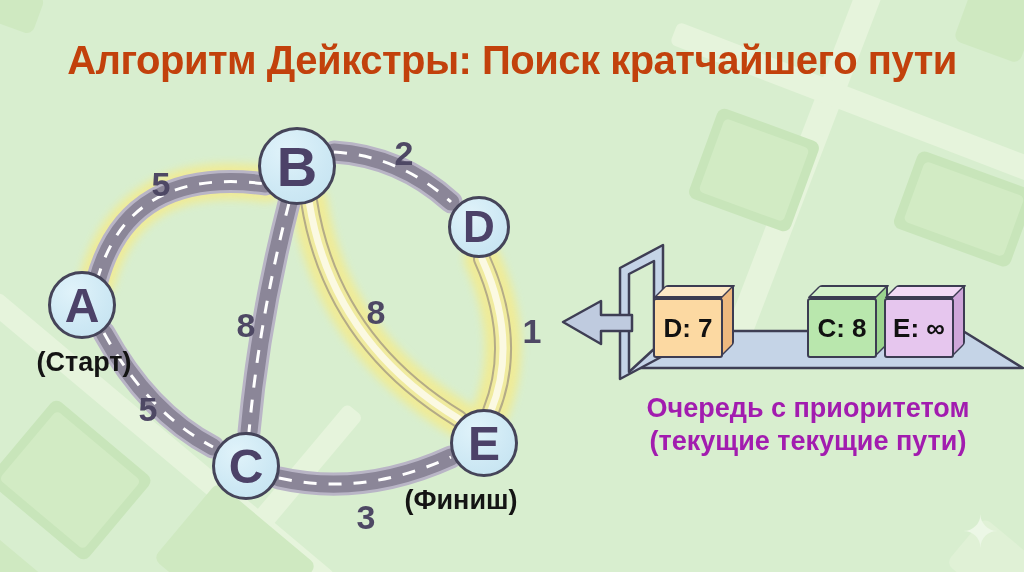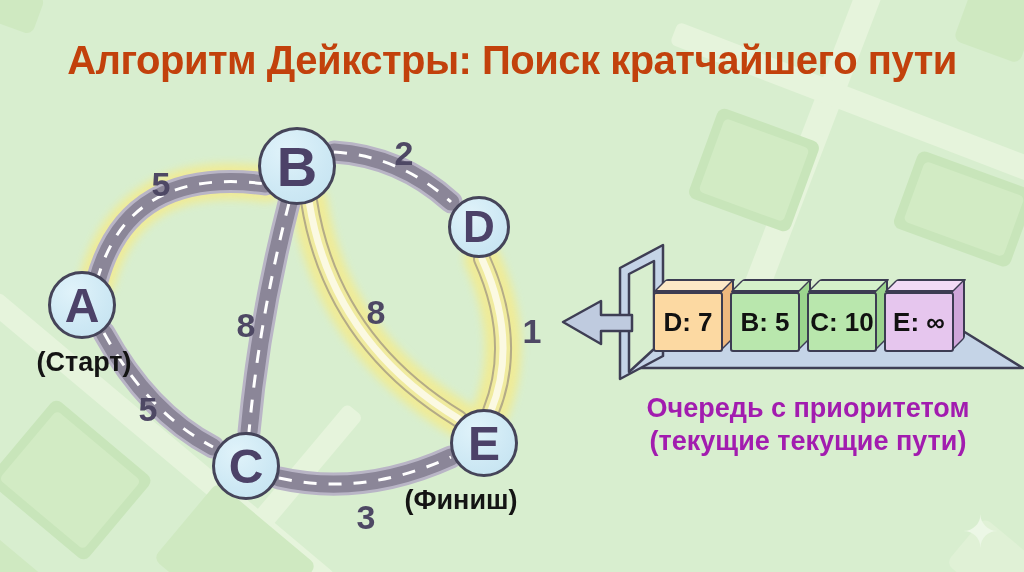--- a/index.html
+++ b/index.html
@@ -31,21 +31,21 @@
   }
   .weight{
     position:absolute;transform:translate(-50%,-50%);
     font-size:34px;font-weight:800;color:#4e4864;z-index:5;
   }
   .sublabel{
     position:absolute;transform:translate(-50%,-50%);white-space:nowrap;
     font-size:27px;font-weight:800;color:#141414;z-index:5;
   }
   
-  .qbox{position:absolute;width:88px;height:78px;z-index:6;}
+  .qbox{position:absolute;width:88px;height:78px;z-index:6;margin-top:6px;}
   .qbox .face{position:absolute;box-sizing:border-box;border:2.5px solid #3c3c52;}
   .qbox .top{left:0;top:0;width:70px;height:13px;transform:skewX(-45deg);transform-origin:0 100%;border-radius:2px;}
   .qbox .side{left:67px;top:13px;width:14px;height:60px;transform:skewY(-45deg);transform-origin:0 0;border-radius:2px;}
   .qbox .front{
     left:0;top:13px;width:70px;height:60px;border-radius:3px;
     display:flex;align-items:center;justify-content:center;
     font-size:26px;font-weight:800;color:#111;white-space:nowrap;
   }
   .qbox.orange .front{background:#fcd9a2;} .qbox.orange .top{background:#fde8c6;} .qbox.orange .side{background:#eeb87e;}
   .qbox.green  .front{background:#b9e7ad;} .qbox.green  .top{background:#d4f1ca;} .qbox.green  .side{background:#9bd48e;}
@@ -172,29 +172,24 @@
   <div class="weight" style="left:376px;top:312px;">8</div>
   <div class="weight" style="left:532px;top:331px;">1</div>
   <div class="weight" style="left:148px;top:409px;">5</div>
   <div class="weight" style="left:366px;top:517px;">3</div>
 
   <div class="qbox orange" style="left:653px;top:279px;">
     <div class="face top"></div>
     <div class="face side"></div>
     <div class="face front">D: 7</div>
   </div>
-  <div class="qbox green" style="left:730px;top:279px;">
-    <div class="face top"></div>
-    <div class="face side"></div>
-    <div class="face front">B: 5</div>
-  </div>
   <div class="qbox green" style="left:807px;top:279px;">
     <div class="face top"></div>
     <div class="face side"></div>
-    <div class="face front">C: 10</div>
+    <div class="face front">C: 8</div>
   </div>
   <div class="qbox purple" style="left:884px;top:279px;">
     <div class="face top"></div>
     <div class="face side"></div>
     <div class="face front">E: ∞</div>
   </div>
 
   <div class="caption">
     <div>Очередь с приоритетом</div>
     <div>(текущие текущие пути)</div>

